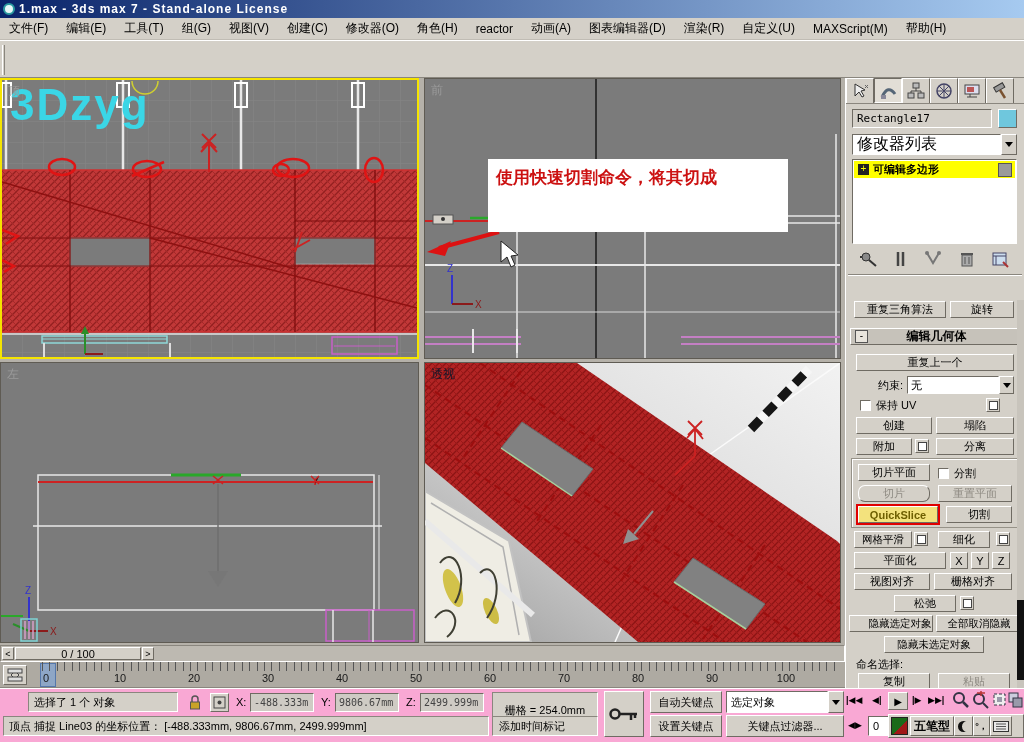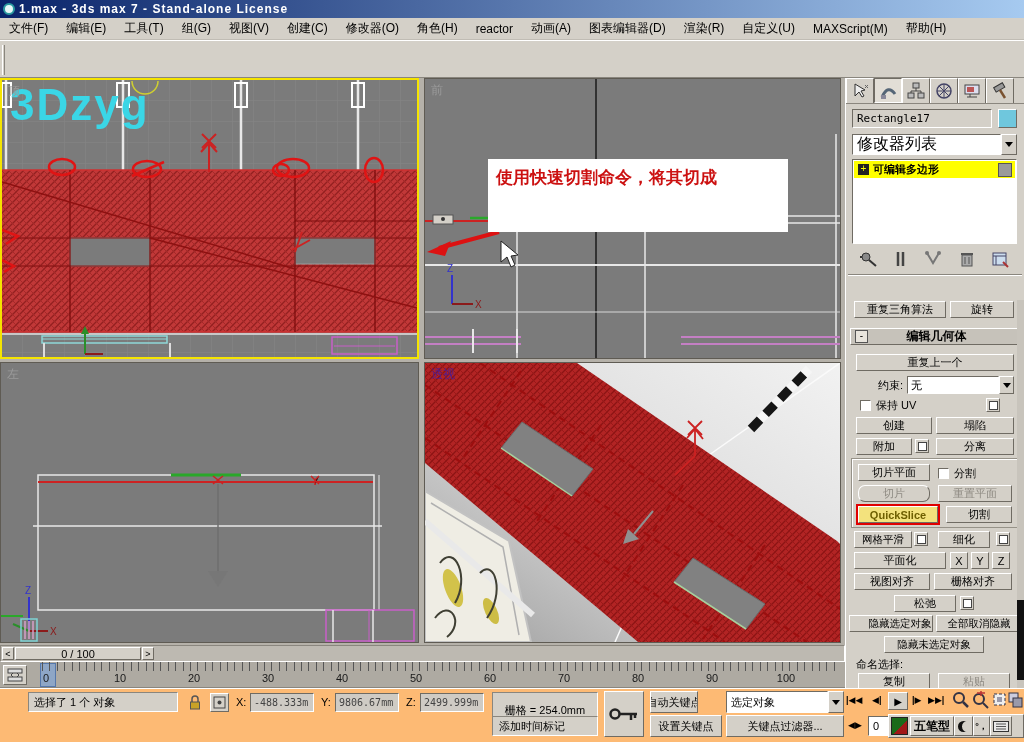--- a/index.html
+++ b/index.html
@@ -384,21 +384,21 @@
 
         <g stroke="#cc2222" stroke-width="1.8" fill="none">
           <path d="M250,112 L270,93 M270,93 V66"></path>
           <path d="M263,58 L277,72 M277,58 L263,72"></path>
           <path d="M262,75 L270,66 L278,76"></path>
         </g>
 
         <path d="M228,148 L209,171" stroke="#909090" stroke-width="2"></path>
         <polygon points="203,166 214,176 198,181" fill="#909090"></polygon>
       </svg>
-      <span class="vplabel" style="color:#4c1d95;">透视</span>
+      <span class="vplabel" style="color:#0f172a;">透视</span>
     </div>
   </div>
 
   <div class="abs" style="left:845px;top:78px;width:179px;height:610px;background:#d4d0c8;border-left:1px solid #fff;">
 
     <div class="abs" style="left:0;top:0;width:179px;height:26px;display:flex;border-bottom:1px solid #8a867e;">
       <div class="btn" style="width:28px;height:25px;border-bottom:none;">
         <svg width="18" height="18">
             <polygon points="4,2 4,14 8,10 11,15 13,14 10,9 14,8" fill="#eee" stroke="#333"></polygon>
             <path d="M14,3 L17,6 M17,3 L14,6" stroke="#666"></path>
@@ -652,21 +652,21 @@
     <span class="tick-num" style="left:268px;">30</span>
     <span class="tick-num" style="left:342px;">40</span>
     <span class="tick-num" style="left:416px;">50</span>
     <span class="tick-num" style="left:490px;">60</span>
     <span class="tick-num" style="left:564px;">70</span>
     <span class="tick-num" style="left:638px;">80</span>
     <span class="tick-num" style="left:712px;">90</span>
     <span class="tick-num" style="left:786px;">100</span>
   </div>
 
-  <div class="abs" style="left:0;top:688px;width:1024px;height:54px;background:#fdba74;border-top:1px solid #fff;padding-left:36px;">
+  <div class="abs" style="left:0;top:688px;width:1024px;height:54px;background:#f9a8d4;border-top:1px solid #fff;padding-left:36px;">
 
     <div class="abs flatcell" style="left:28px;top:3px;width:150px;height:20px;padding-left:5px;">
         <span>选择了 1 个 对象</span>
       </div>
     <div class="abs" style="left:187px;top:4px;width:16px;height:18px;display:flex;align-items:center;justify-content:center;">
       <svg width="12" height="15">
           <path d="M3,7 V4 a3,3 0 0 1 6,0 V7" fill="none" stroke="#555" stroke-width="1.5"></path>
           <rect x="1.5" y="7" width="9" height="7" fill="#c9a227" stroke="#555"></rect>
         </svg>
     </div>
@@ -691,21 +691,21 @@
     <div class="abs flatcell" style="left:492px;top:3px;width:106px;height:36px;justify-content:center;">
         <span>栅格 = 254.0mm</span>
       </div>
 
     <div class="btn abs" style="left:604px;top:2px;width:40px;height:46px;">
       <svg width="30" height="20">
           <circle cx="6" cy="10" r="4.5" fill="none" stroke="#222" stroke-width="2.5"></circle>
           <path d="M10,10 H28 M22,10 V16 M26,10 V14" stroke="#222" stroke-width="2.5"></path>
         </svg>
     </div>
-    <div class="btn abs" style="left:650px;top:2px;width:48px;height:22px;">
+    <div class="btn abs" style="left:650px;top:2px;width:72px;height:22px;">
         <span>自动关键点</span>
       </div>
     <div class="abs" style="left:726px;top:2px;width:118px;height:22px;display:flex;text-align:right;">
       <div class="sunkw" style="flex:1;display:flex;align-items:center;padding-left:4px;font-size:11px;">
           <span>选定对象</span>
         </div>
       <div class="ddbtn">
           <span class="ddarrow"></span>
         </div>
     </div>
@@ -735,20 +735,23 @@
           <rect x="5" y="6" width="5" height="5" fill="#99a"></rect>
         </svg>
     </div>
     <div class="abs" style="left:1008px;top:2px;width:16px;height:20px;">
       <svg width="15" height="18">
           <rect x="1" y="2" width="9" height="9" fill="#ccd" stroke="#334"></rect>
           <rect x="5" y="7" width="9" height="9" fill="#99a" stroke="#334"></rect>
         </svg>
     </div>
 
+    <div class="abs flatcell" style="left:3px;top:27px;width:486px;height:20px;padding-left:5px;">
+        <span>顶点 捕捉 Line03 的坐标位置： [-488.333mm, 9806.67mm, 2499.999mm]</span>
+      </div>
     <div class="abs flatcell" style="left:492px;top:27px;width:106px;height:20px;padding-left:6px;">
         <span>添加时间标记</span>
       </div>
     <div class="btn abs" style="left:650px;top:26px;width:72px;height:22px;">
         <span>设置关键点</span>
       </div>
     <div class="btn abs" style="left:726px;top:26px;width:118px;height:22px;">
         <span>关键点过滤器...</span>
       </div>
     <span class="abs" style="left:848px;top:31px;font-size:9px;font-weight:bold;"><span>◀▶</span></span>

